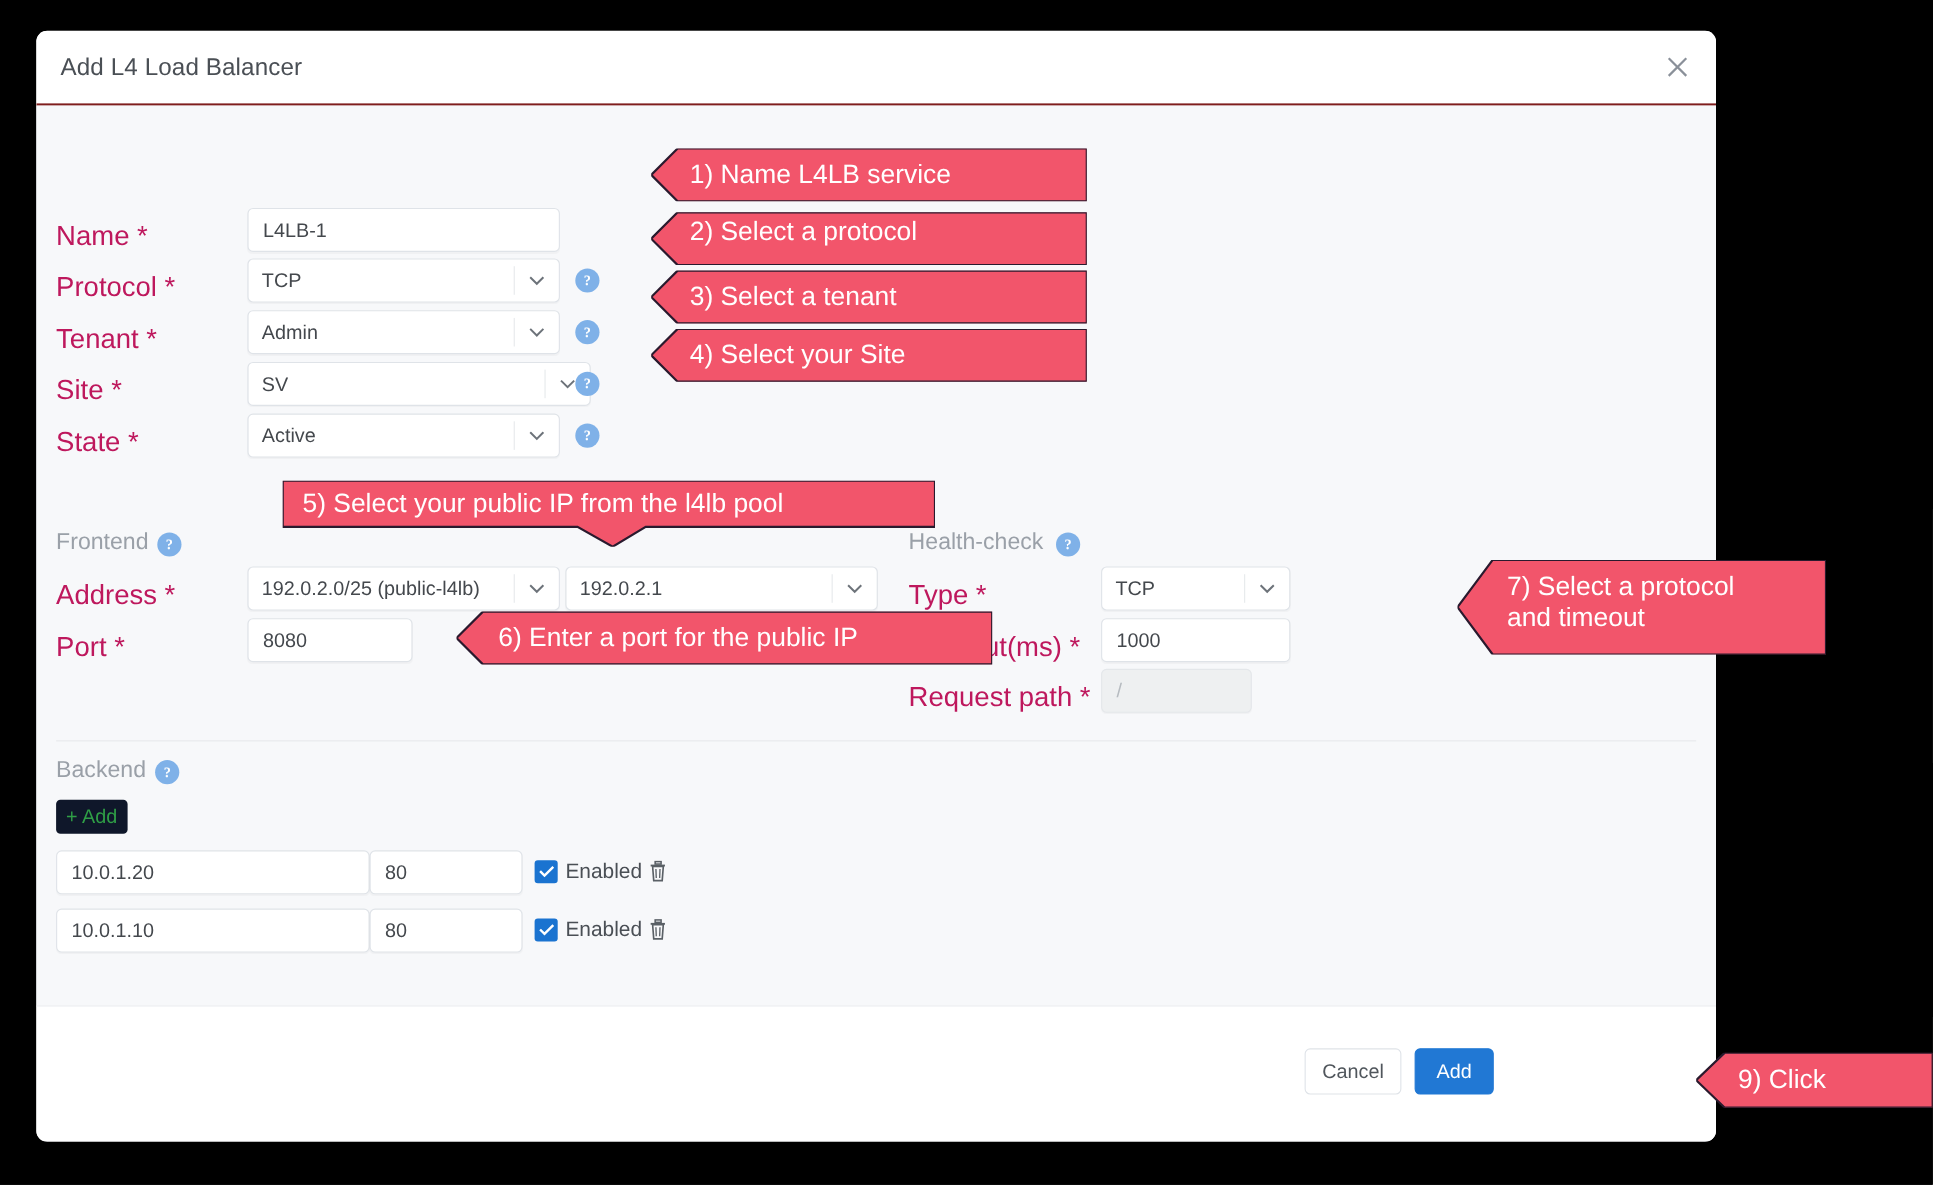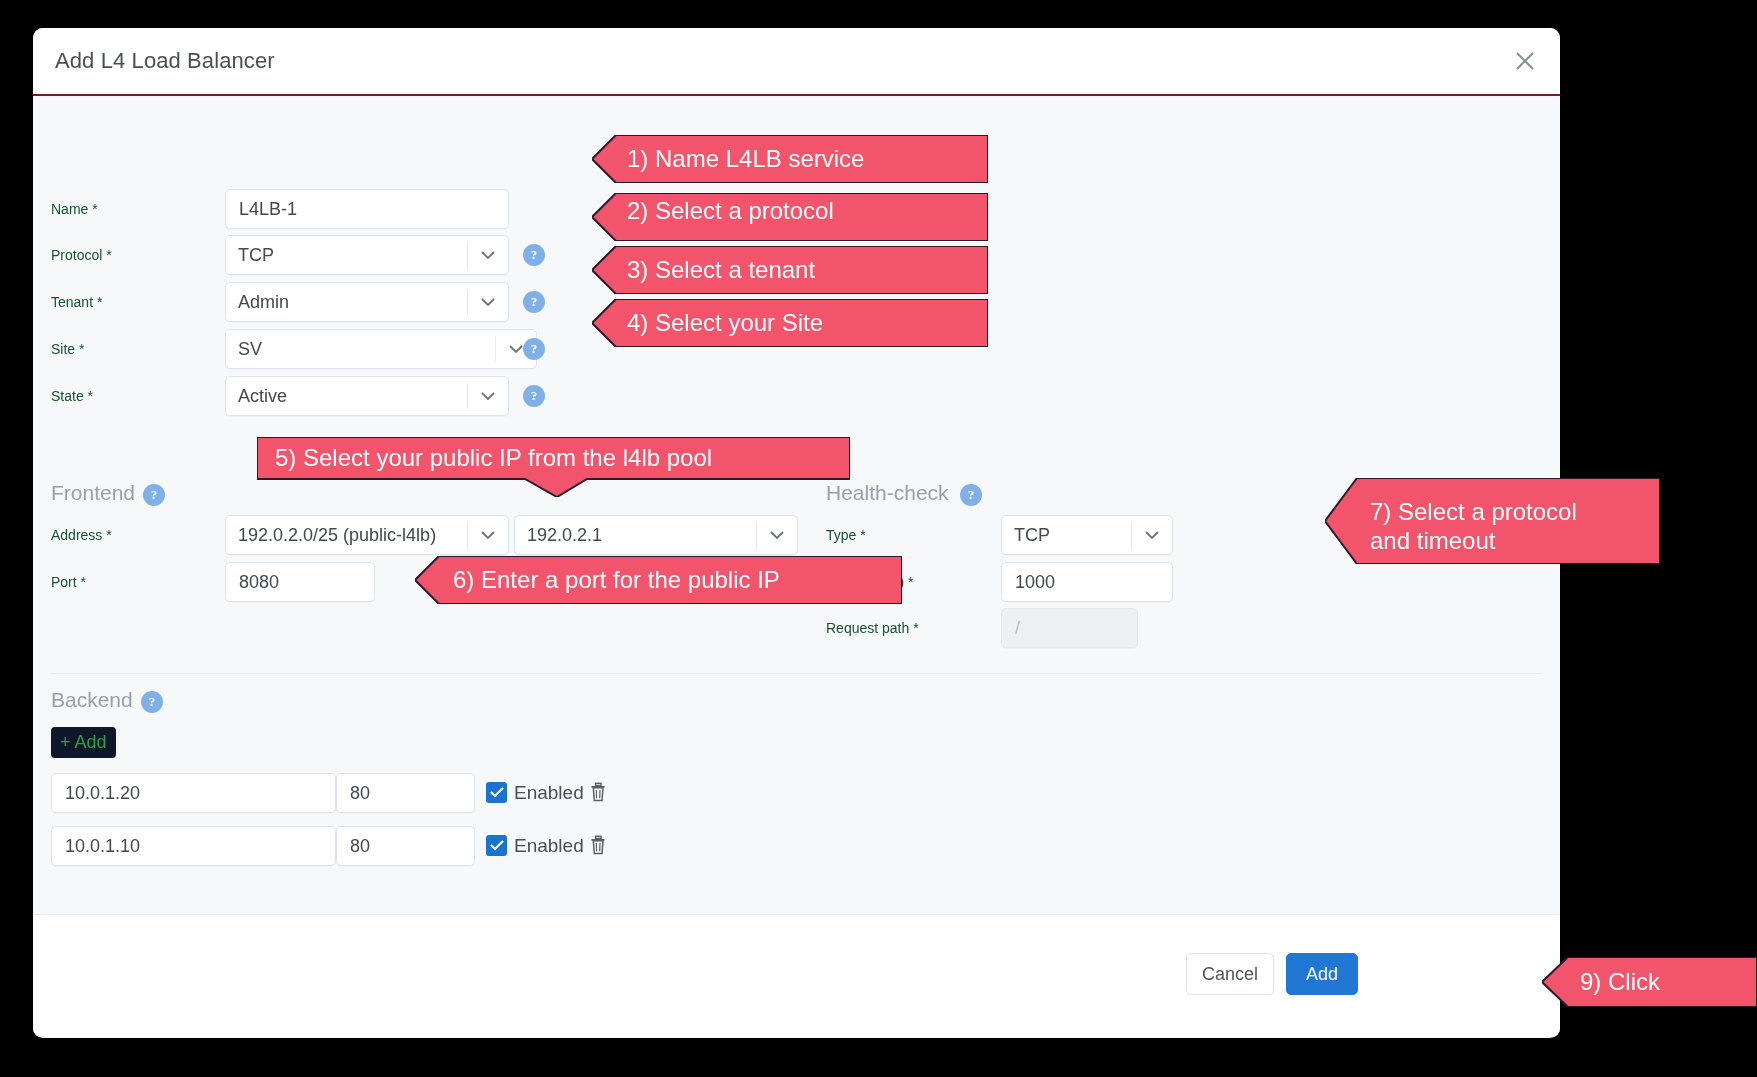--- a/index.html
+++ b/index.html
@@ -52,22 +52,22 @@
   .modal-footer {
     position: relative;
     height: 123px;
     background: #ffffff;
     border-top: 1px solid #e9ebef;
   }
 
   
   .fld-label {
     position: absolute;
-    font-size: 14px;
-    color: #14532d;
+    font-size: 25px;
+    color: #be185d;
     white-space: nowrap;
   }
   .sec-label {
     position: absolute;
     font-size: 21px;
     color: #9aa0a8;
     white-space: nowrap;
   }
   .txtbox {
     position: absolute;
@@ -415,21 +415,21 @@
     <span class="co-text" style="margin-left:18px; margin-top:-18px;">5) Select your public IP from the l4lb pool</span>
   </div>
 
   <div class="callout" style="left:415px; top:556px; width:487px; height:48px;">
     <svg class="co-svg" width="487" height="48" viewBox="0 0 487 48" preserveAspectRatio="none">
       <polygon points="24,0 487,0 487,48 24,48 0,24" fill="#f2556b" stroke="#2a1a2e" stroke-width="2"></polygon>
     </svg>
     <span class="co-text" style="margin-left:38px;">6) Enter a port for the public IP</span>
   </div>
 
-  <div class="callout" style="left:1325px; top:478px; width:335px; height:86px; align-items:center;">
+  <div class="callout" style="left:1325px; top:509px; width:335px; height:86px; align-items:flex-start;">
     <svg class="co-svg" width="335" height="86" viewBox="0 0 335 86" preserveAspectRatio="none">
       <polygon points="32,0 335,0 335,86 32,86 0,43" fill="#f2556b" stroke="#2a1a2e" stroke-width="2"></polygon>
     </svg>
     <span class="co-text" style="margin-left:45px; margin-top:11px;">7) Select a protocol
 and timeout</span>
   </div>
 
 
   <div class="callout" style="left:1542px; top:957px; width:215px; height:50px;">
     <svg class="co-svg" width="215" height="50" viewBox="0 0 215 50" preserveAspectRatio="none">

